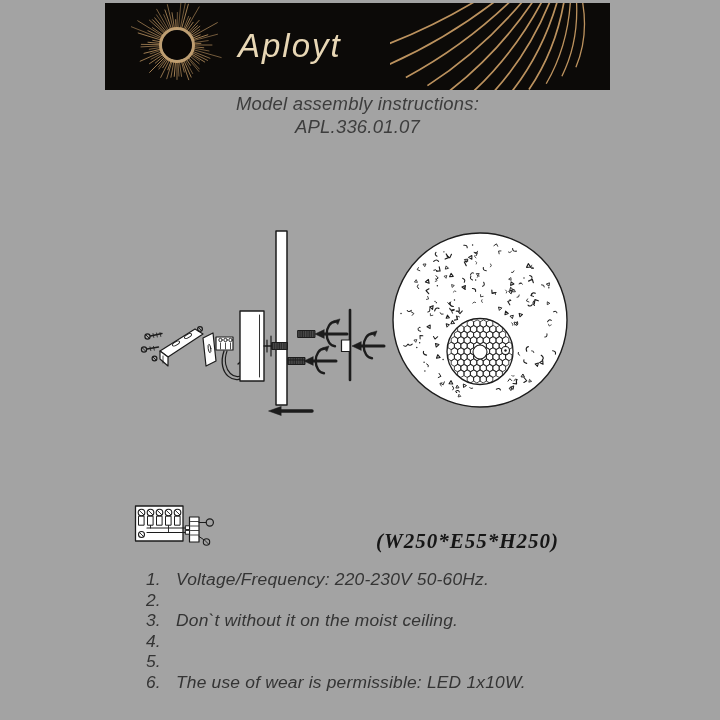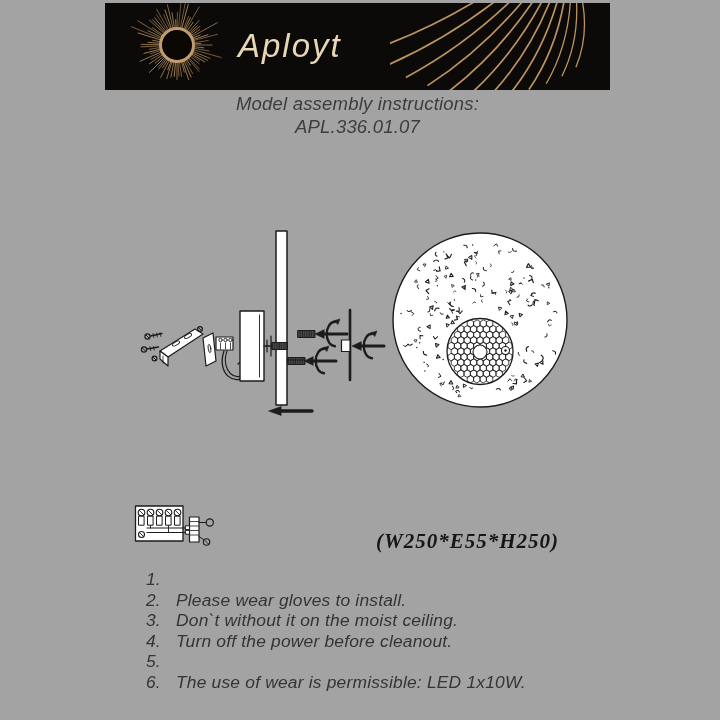--- a/index.html
+++ b/index.html
@@ -558,32 +558,31 @@
       <circle cx="206.5" cy="542" r="3.2" stroke-width="1.1"></circle>
       <line x1="204.5" y1="540" x2="208.5" y2="544" stroke-width="0.9"></line>
     </g>
   </svg>
 
   <div class="dims">(W250*E55*H250)</div>
 
   <div class="instructions">
     <div class="row">
       <span class="num">1.</span>
+      <span>Voltage/Frequency: 220-230V 50-60Hz.</span>
     </div>
     <div class="row">
       <span class="num">2.</span>
-      <span>Please wear gloves to install.</span>
     </div>
     <div class="row">
       <span class="num">3.</span>
       <span>Don`t without it on the moist ceiling.</span>
     </div>
     <div class="row">
       <span class="num">4.</span>
-      <span>Turn off the power before cleanout.</span>
     </div>
     <div class="row">
       <span class="num">5.</span>
     </div>
     <div class="row">
       <span class="num">6.</span>
       <span>The use of wear is permissible: LED 1x10W.</span>
     </div>
   </div>
 

